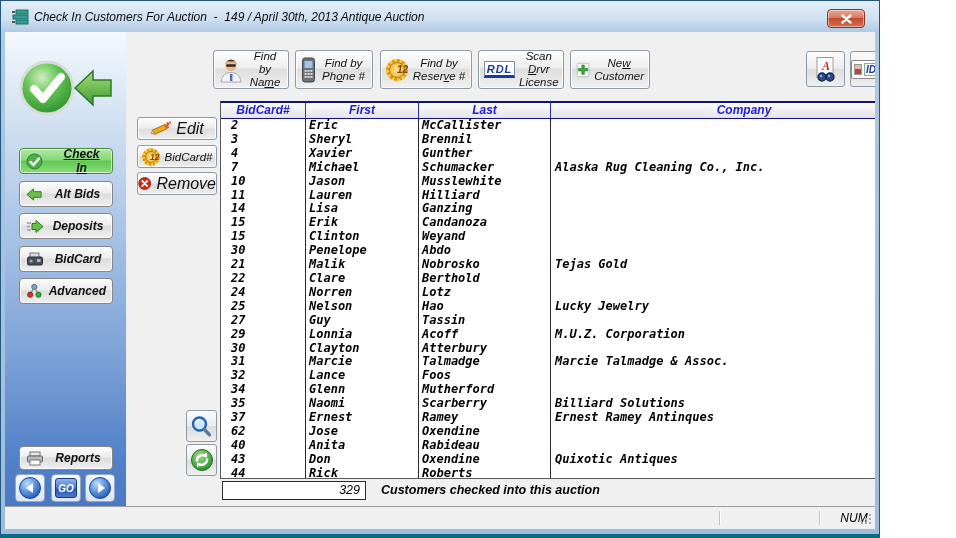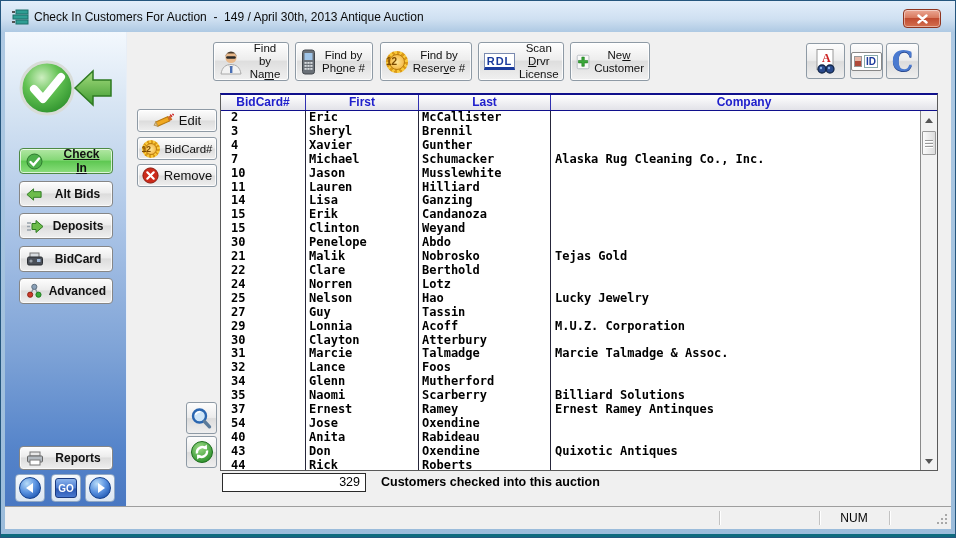--- a/index.html
+++ b/index.html
@@ -1,17 +1,17 @@
 <!DOCTYPE html>
 <html><head>
 <meta charset="utf-8">
 <style>
   * { margin:0; padding:0; box-sizing:border-box; }
   html,body { width:956px; height:538px; font-family:"Liberation Sans", sans-serif; background:#fff; }
-  #stage { position:relative; width:956px; height:538px; overflow:hidden; }
+  #stage { position:relative; width:880px; height:538px; overflow:hidden;font-style:italic; }
 
   
   .frame { position:absolute; inset:0; background:linear-gradient(180deg,#e3eefa 0px,#cfe0f1 18px,#aec9e3 31px,#a3c2de 60%,#9bbcdb 100%); border:1px solid #25567e; }
   .frame-bottom { position:absolute; left:0; right:0; bottom:0; height:3px; background:#0e6b7e; }
 
   .titlebar { position:absolute; top:1px; left:1px; right:1px; height:30px; display:flex; align-items:center; }
   .title-icon { position:absolute; left:9px; top:7px; width:18px; height:17px; }
   .title-text { position:absolute; left:32px; top:8px; font-size:12px; color:#0a0a0a; white-space:pre; }
   .close-btn { position:absolute; top:7px; right:13px; width:38px; height:19px; border-radius:4px;
     background:linear-gradient(180deg,#eba895 0%,#d97a5f 45%,#c14c31 50%,#d4704f 100%);
@@ -39,43 +39,43 @@
   .nav-circle { width:22px; height:22px; border-radius:50%;
     background:radial-gradient(circle at 35% 28%, #b8dcf8 0%, #5b93e0 45%, #1d55b0 85%);
     border:1px solid #14408c; display:flex; align-items:center; justify-content:center; }
   .tri-left { width:0; height:0; border-style:solid; border-width:5px 7px 5px 0; border-color:transparent #fff transparent transparent; margin-right:2px; }
   .tri-right { width:0; height:0; border-style:solid; border-width:5px 0 5px 7px; border-color:transparent transparent transparent #fff; margin-left:2px; }
   .go-inner { width:22px; height:20px; border-radius:3px; border:1px solid #1a3a80;
     background:linear-gradient(180deg,#8cb4ec 0%,#4a7ad0 50%,#2a55ae 55%,#4a7ad0 100%);
     color:#fff; font-weight:bold; font-size:10px; display:flex; align-items:center; justify-content:center; text-shadow:0 1px 1px #13складу0a3a80; }
 
   
-  .content { position:relative; flex:1; background:#f0f0f0; }
+  .content { position:relative; flex:1; background:#f0f0f0;margin-top:8px; }
 
   .tb-btn { position:absolute; top:10px; height:39px; border-radius:3px; border:1px solid #8e9aa5;
     background:linear-gradient(180deg,#fefefe 0%,#ededed 45%,#dedede 50%,#f0f0f0 100%);
     box-shadow:inset 0 0 0 1px rgba(255,255,255,.8);
     display:flex; align-items:center; padding:0 5px; gap:4px; cursor:default; }
   .tb-btn .txt { flex:1; text-align:center; font-size:11.5px; color:#111; line-height:13px; }
   .key { text-decoration:underline; }
   .icon-btn { position:absolute; top:11px; height:36px; border-radius:3px; border:1px solid #8e9aa5;
     background:linear-gradient(180deg,#fdfdfd 0%,#ececec 48%,#dcdcdc 52%,#efefef 100%);
     display:flex; align-items:center; justify-content:center; }
 
   .mini-btn { position:absolute; left:10px; width:80px; height:23px; border-radius:3px; border:1px solid #8e9aa5;
     background:linear-gradient(180deg,#fdfdfd 0%,#ececec 48%,#dcdcdc 52%,#efefef 100%);
     box-shadow:inset 0 0 0 1px rgba(255,255,255,.8);
-    display:flex; align-items:center; justify-content:center; gap:5px; font-size:13px; color:#111; }
+    display:flex; align-items:center; justify-content:center; gap:5px; font-size:16px; color:#111; }
   .sq-btn { position:absolute; left:59px; width:31px; height:32px; border-radius:3px; border:1px solid #8e9aa5;
     background:linear-gradient(180deg,#fdfdfd 0%,#ececec 48%,#dcdcdc 52%,#efefef 100%);
     display:flex; align-items:center; justify-content:center; }
 
   
   .badge12 { width:22px; height:22px; border-radius:50%; position:relative; flex:none;
-    background:repeating-conic-gradient(#dc9a16 0deg 15deg,#f8c83a 15deg 30deg); display:flex; align-items:center; justify-content:flex-start; }
+    background:repeating-conic-gradient(#dc9a16 0deg 15deg,#f8c83a 15deg 30deg); display:flex; align-items:center; justify-content:flex-end; }
   .badge12 .inner { position:absolute; inset:3px; border-radius:50%; background:radial-gradient(#fde598,#f2ab2a); border:1px solid #b87c10; }
   .badge12 .num { position:relative; z-index:1; font-size:10px; font-weight:bold; color:#7c4a00; }
   .badge12.small { width:18px; height:18px; } .badge12.small .num { font-size:8.5px; }
   .rdl-chip { width:31px; height:17px; background:#fff; border:1px solid #7a8ab0; border-bottom:3px solid #1a3a9c;
     display:flex; align-items:center; justify-content:center; font-size:11px; font-weight:bold; letter-spacing:1px; color:#1a3a9c; flex:none; }
   .id-chip { width:31px; height:19px; background:#fff; border:1px solid #888; border-radius:2px; display:flex; align-items:center; gap:2px; padding:1px 2px;text-align:center; }
   .id-photo { width:8px; height:11px; background:linear-gradient(180deg,#e8b8a8 40%,#b04a3a 40%); border:1px solid #999; }
   .id-chip .id-txt { font-size:10px; font-weight:bold; color:#1a3a9c; border:1px solid #8aa; padding:0 1px; line-height:11px; }
   .c-glyph { font-size:27px; font-weight:bold; color:#4a7ad0; text-shadow:0 1px 0 #2a4a90; font-family:"DejaVu Serif", serif; }
 
@@ -386,21 +386,21 @@
               <div class="trow"><div class="cell c-bid">24</div><div class="cell c-first">Norren</div><div class="cell c-last">Lotz</div><div class="cell c-company"></div></div>
               <div class="trow"><div class="cell c-bid">25</div><div class="cell c-first">Nelson</div><div class="cell c-last">Hao</div><div class="cell c-company">Lucky Jewelry</div></div>
               <div class="trow"><div class="cell c-bid">27</div><div class="cell c-first">Guy</div><div class="cell c-last">Tassin</div><div class="cell c-company"></div></div>
               <div class="trow"><div class="cell c-bid">29</div><div class="cell c-first">Lonnia</div><div class="cell c-last">Acoff</div><div class="cell c-company">M.U.Z. Corporation</div></div>
               <div class="trow"><div class="cell c-bid">30</div><div class="cell c-first">Clayton</div><div class="cell c-last">Atterbury</div><div class="cell c-company"></div></div>
               <div class="trow"><div class="cell c-bid">31</div><div class="cell c-first">Marcie</div><div class="cell c-last">Talmadge</div><div class="cell c-company">Marcie Talmadge &amp; Assoc.</div></div>
               <div class="trow"><div class="cell c-bid">32</div><div class="cell c-first">Lance</div><div class="cell c-last">Foos</div><div class="cell c-company"></div></div>
               <div class="trow"><div class="cell c-bid">34</div><div class="cell c-first">Glenn</div><div class="cell c-last">Mutherford</div><div class="cell c-company"></div></div>
               <div class="trow"><div class="cell c-bid">35</div><div class="cell c-first">Naomi</div><div class="cell c-last">Scarberry</div><div class="cell c-company">Billiard Solutions</div></div>
               <div class="trow"><div class="cell c-bid">37</div><div class="cell c-first">Ernest</div><div class="cell c-last">Ramey</div><div class="cell c-company">Ernest Ramey Antinques</div></div>
-              <div class="trow"><div class="cell c-bid">54</div><div class="cell c-first">Jose</div><div class="cell c-last">Oxendine</div><div class="cell c-company"></div></div>
+              <div class="trow"><div class="cell c-bid">62</div><div class="cell c-first">Jose</div><div class="cell c-last">Oxendine</div><div class="cell c-company"></div></div>
               <div class="trow"><div class="cell c-bid">40</div><div class="cell c-first">Anita</div><div class="cell c-last">Rabideau</div><div class="cell c-company"></div></div>
               <div class="trow"><div class="cell c-bid">43</div><div class="cell c-first">Don</div><div class="cell c-last">Oxendine</div><div class="cell c-company">Quixotic Antiques</div></div>
               <div class="trow"><div class="cell c-bid">44</div><div class="cell c-first">Rick</div><div class="cell c-last">Roberts</div><div class="cell c-company"></div></div>
             </div>
           <div class="vscroll">
             <div class="scroll-arrow arr-up">
                 <div class="tri-up"></div>
               </div>
             <div class="scroll-thumb">
                 <i></i>

